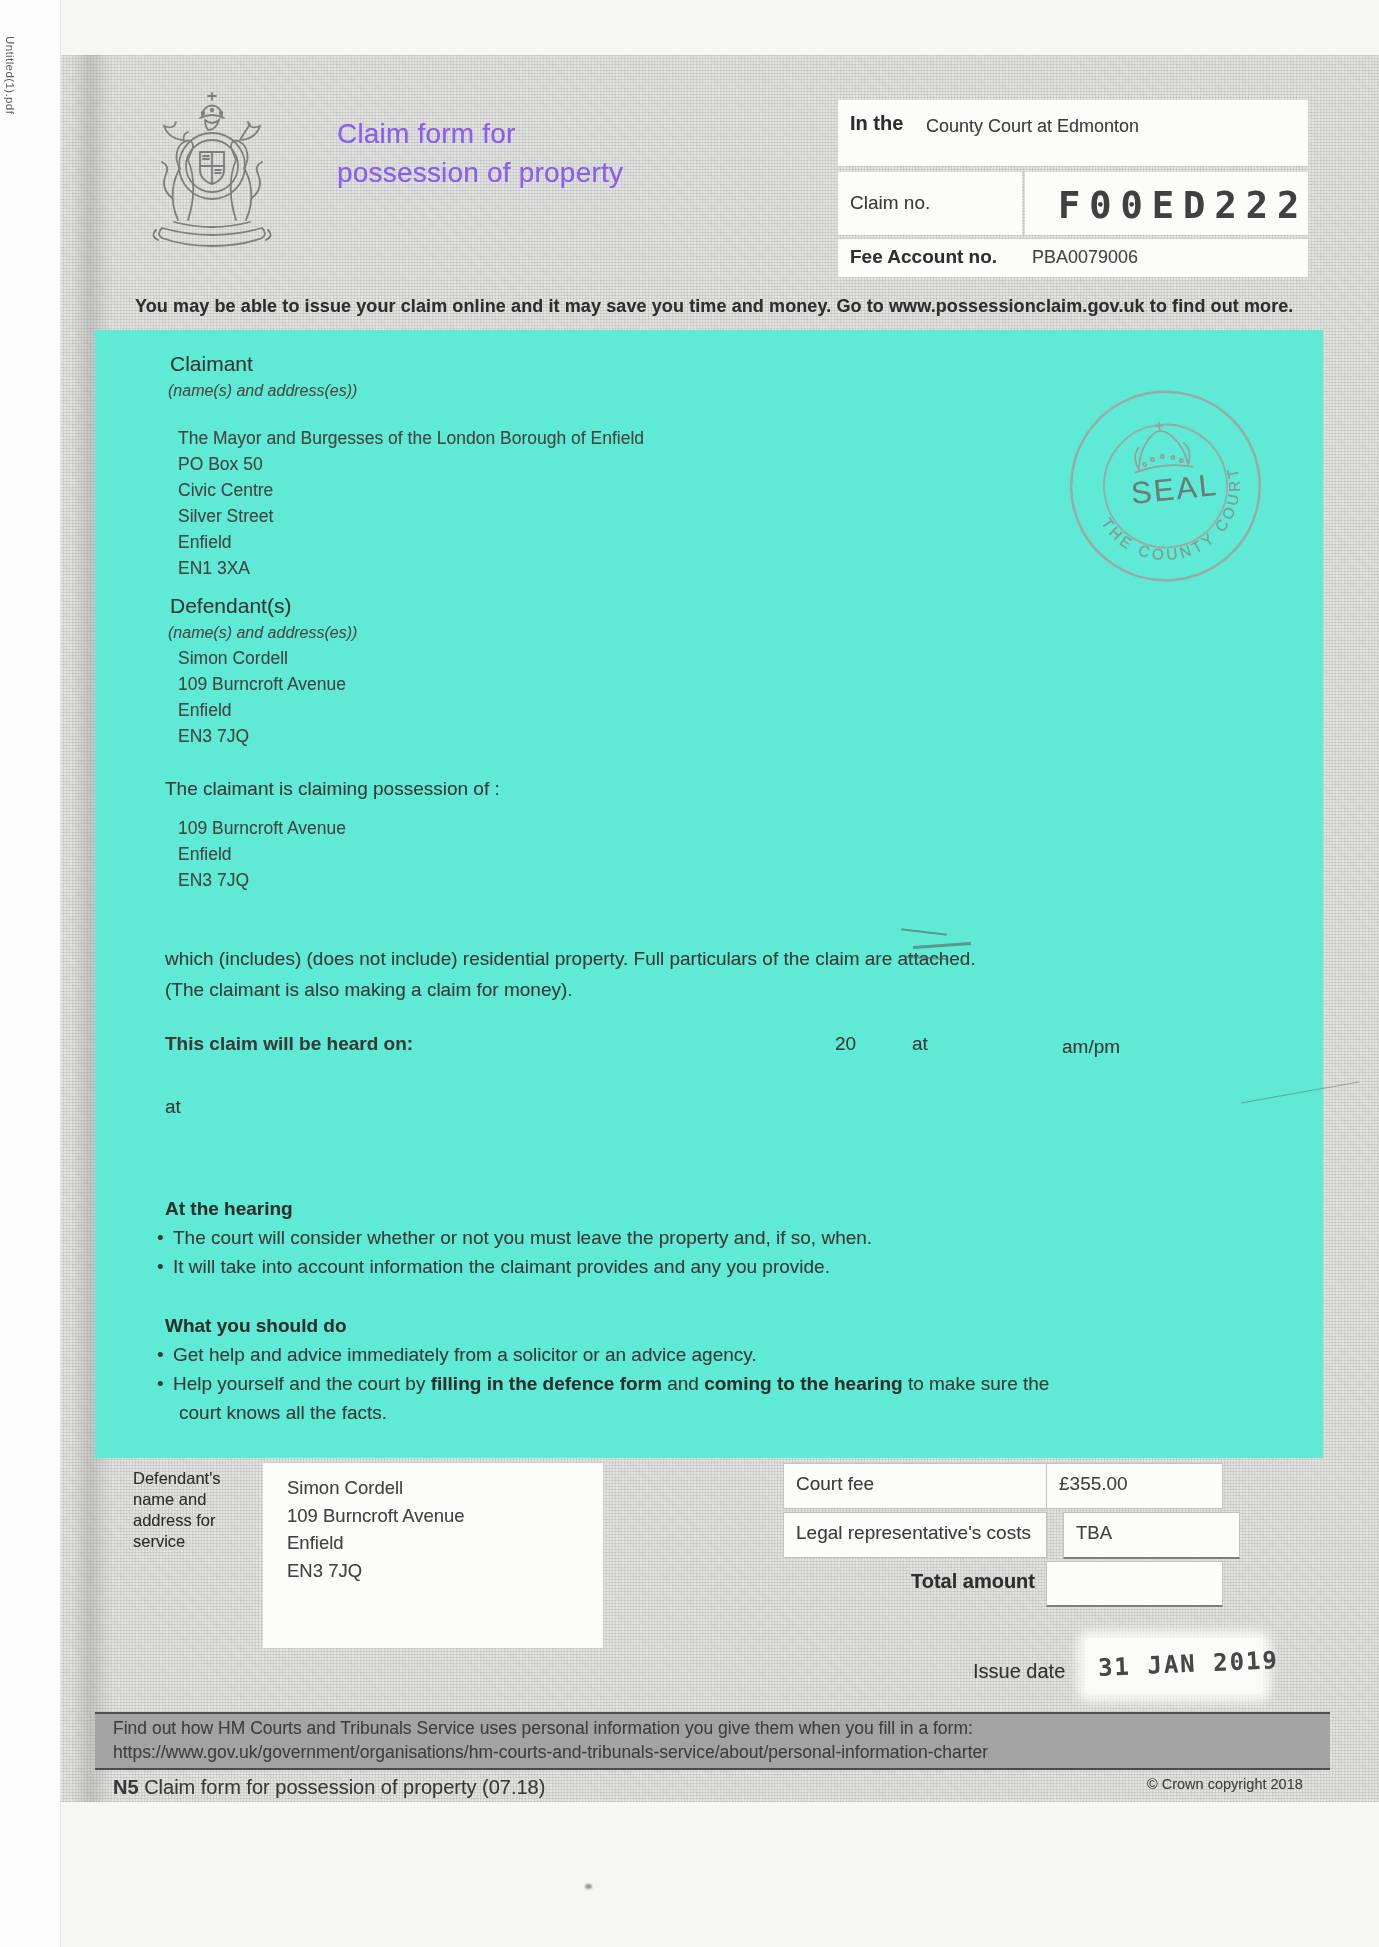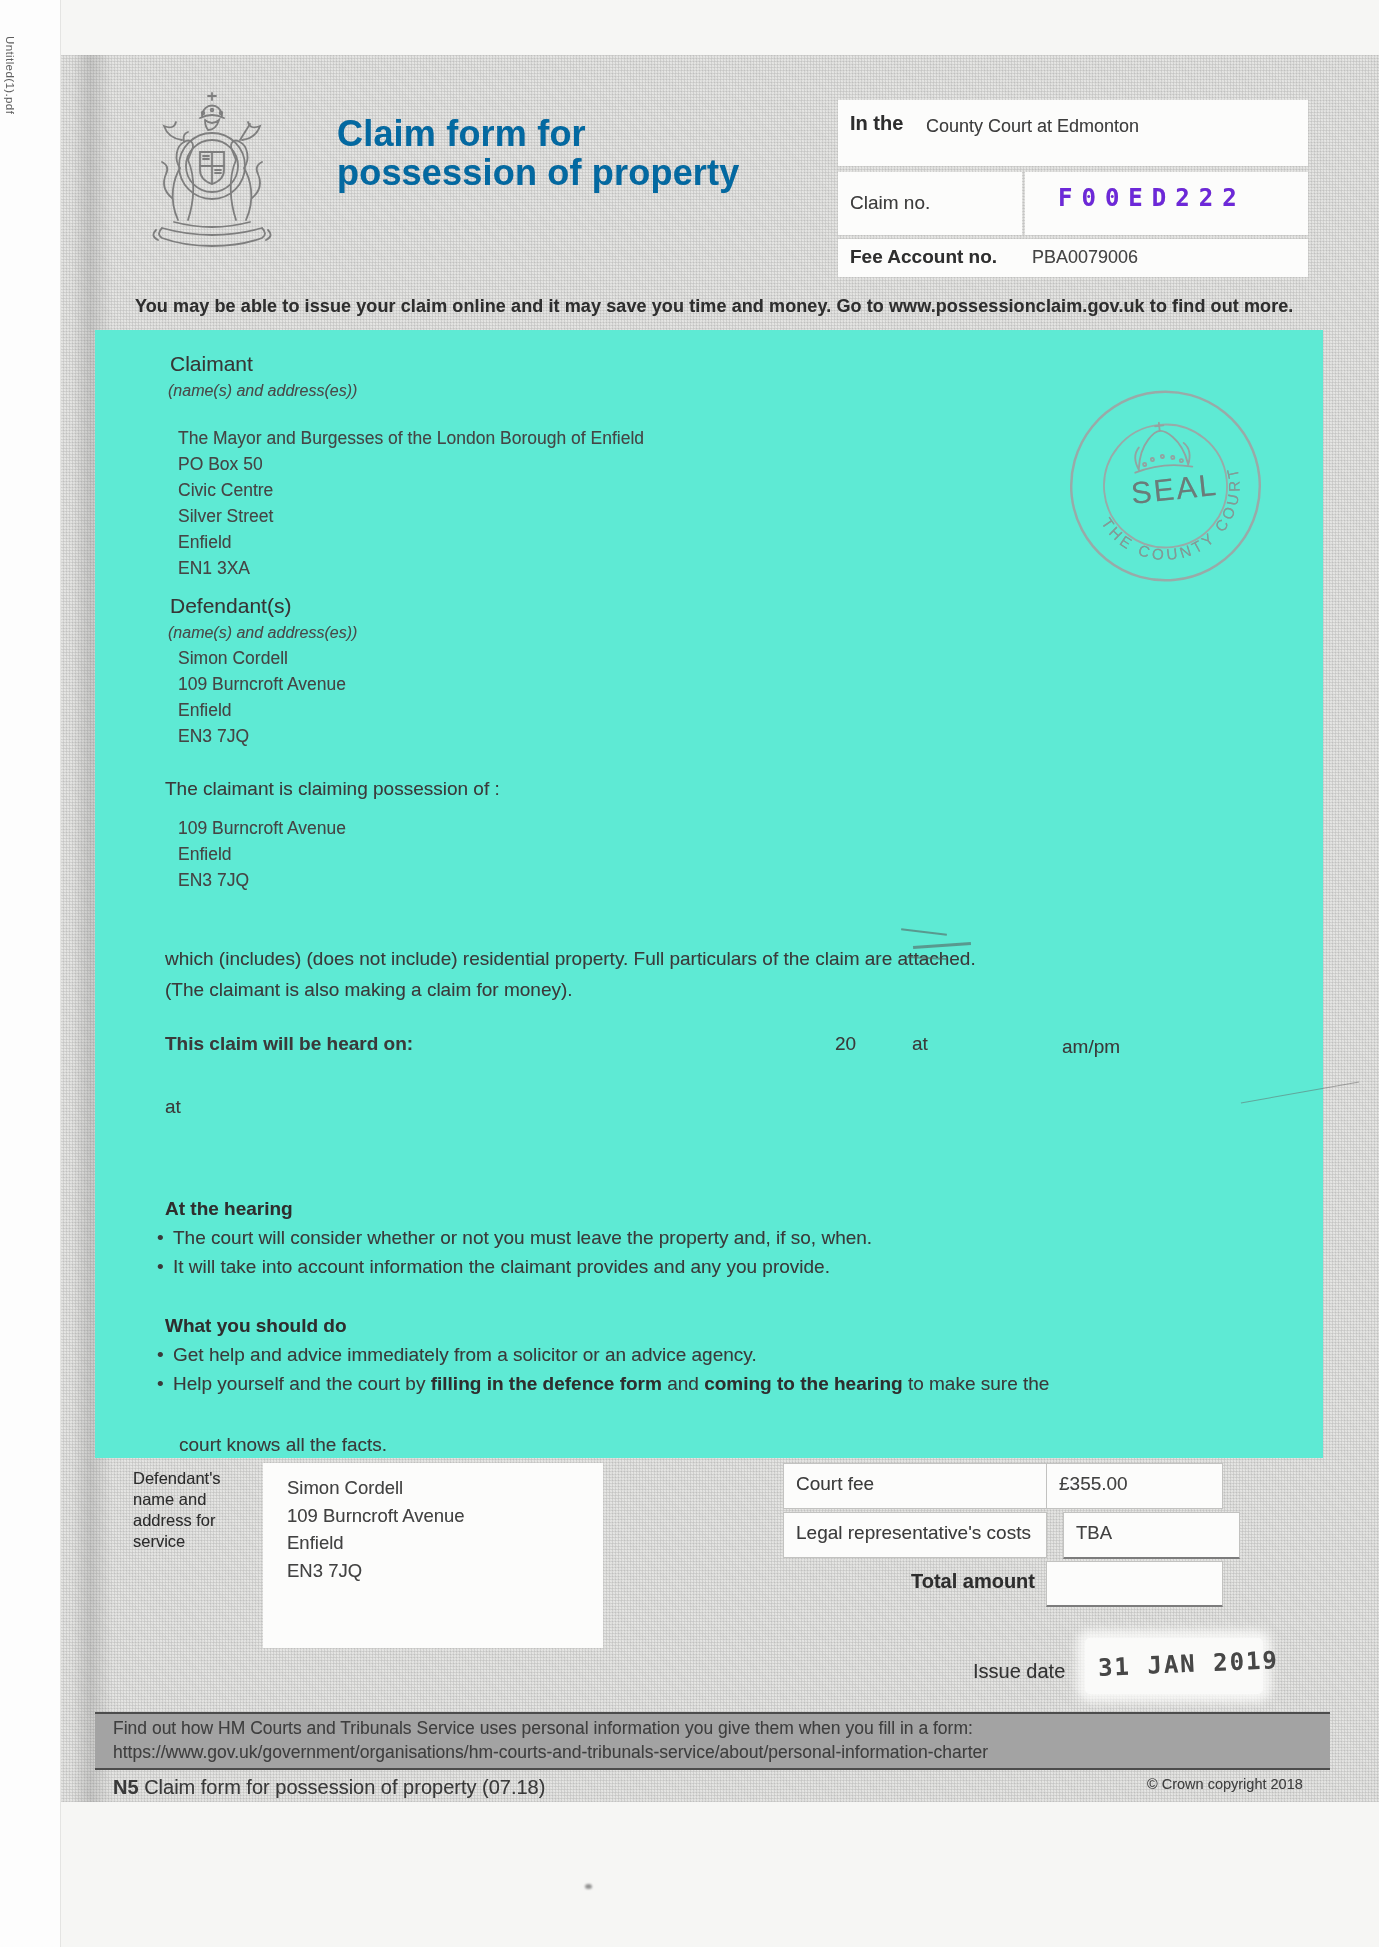--- a/index.html
+++ b/index.html
@@ -17,29 +17,29 @@
       repeating-linear-gradient(0deg,rgba(105,105,105,.14) 0 1px,transparent 1px 3px),
       repeating-linear-gradient(90deg,rgba(105,105,105,.14) 0 1px,transparent 1px 3px),
       repeating-linear-gradient(45deg,rgba(120,120,120,.05) 0 1px,transparent 1px 2px);}
   .scan-shadow{position:absolute;left:72px;top:55px;width:40px;height:1747px;
     background:linear-gradient(90deg,rgba(90,90,90,0),rgba(90,90,90,.20) 45%,rgba(90,90,90,0));}
 
   .t{position:absolute;white-space:nowrap;}
   .whitebox{position:absolute;background:#fcfcfb;}
   .panel{position:absolute;left:95px;top:330px;width:1228px;height:1128px;background:#5eead4;}
 
-  .title{font-weight:700;font-size:36px;line-height:39px;color:#0369a1;letter-spacing:.2px;}
+  .title{font-weight:400;font-size:28px;line-height:39px;color:#8b5cf6;letter-spacing:.2px;}
   .s21{font-size:21px;color:#363636;}
   .s16i{font-style:italic;font-size:16px;color:#4a4a4a;}
   .s19{font-size:19px;color:#3a3a3a;}
   .s19b{font-size:19px;font-weight:700;color:#2e2e2e;}
   .s20b{font-size:20px;font-weight:700;color:#2e2e2e;}
   .typed{font-size:17.5px;color:#454545;}
   .lab19{font-size:19px;color:#3c3c3c;}
-  .claimno{font-family:"DejaVu Sans Mono",monospace;font-weight:700;font-size:24px;letter-spacing:9px;color:#6d28d9;text-align:right;}
+  .claimno{font-family:"DejaVu Sans Mono",monospace;font-weight:700;font-size:37px;letter-spacing:9px;color:#404040;text-align:right;}
   .notice{font-size:18px;font-weight:700;color:#2e2e2e;letter-spacing:.1px;}
 
   .cell{position:absolute;background:#fcfcfb;border:1px solid #c2c2c0;box-sizing:border-box;padding-left:36px;}
   .cell .ctext{position:absolute;left:12px;top:9px;}
 
   .svc-label{font-size:16.5px;color:#2c2c2c;line-height:21px;}
   .svc-addr{font-size:18.5px;color:#424242;line-height:27.5px;}
 
   .stamp-patch{position:absolute;left:1085px;top:1638px;width:178px;height:56px;background:#fafaf9;border-radius:5px;
      box-shadow:0 0 10px 8px rgba(250,250,249,.85);}
@@ -182,21 +182,21 @@
     <span class="t s19" style="left:62px;top:897px;">•</span>
     <span class="t s19" style="left:78px;top:897px;">The court will consider whether or not you must leave the property and, if so, when.</span>
     <span class="t s19" style="left:62px;top:926px;">•</span>
     <span class="t s19" style="left:78px;top:926px;">It will take into account information the claimant provides and any you provide.</span>
 
     <span class="t s19b" style="left:70px;top:985px;">What you should do</span>
     <span class="t s19" style="left:62px;top:1014px;">•</span>
     <span class="t s19" style="left:78px;top:1014px;">Get help and advice immediately from a solicitor or an advice agency.</span>
     <span class="t s19" style="left:62px;top:1043px;">•</span>
     <div class="t s19" style="left:78px;top:1043px;white-space:pre;"><span>Help yourself and the court by </span><span class="s19b">filling in the defence form</span><span> and </span><span class="s19b">coming to the hearing</span><span> to make sure the</span></div>
-    <span class="t s19" style="left:84px;top:1072px;margin-top:32px;">court knows all the facts.</span>
+    <span class="t s19" style="left:84px;top:1072px;">court knows all the facts.</span>
   </div>
 
   <span class="t svc-label" style="left:133px;top:1468px;">Defendant's</span>
   <span class="t svc-label" style="left:133px;top:1489px;">name and</span>
   <span class="t svc-label" style="left:133px;top:1510px;">address for</span>
   <span class="t svc-label" style="left:133px;top:1531px;">service</span>
 
   <div class="whitebox" style="left:263px;top:1463px;width:340px;height:185px;">
     <div style="position:absolute;left:24px;top:11px;" class="svc-addr">
       <span style="display:block;">Simon Cordell</span>

